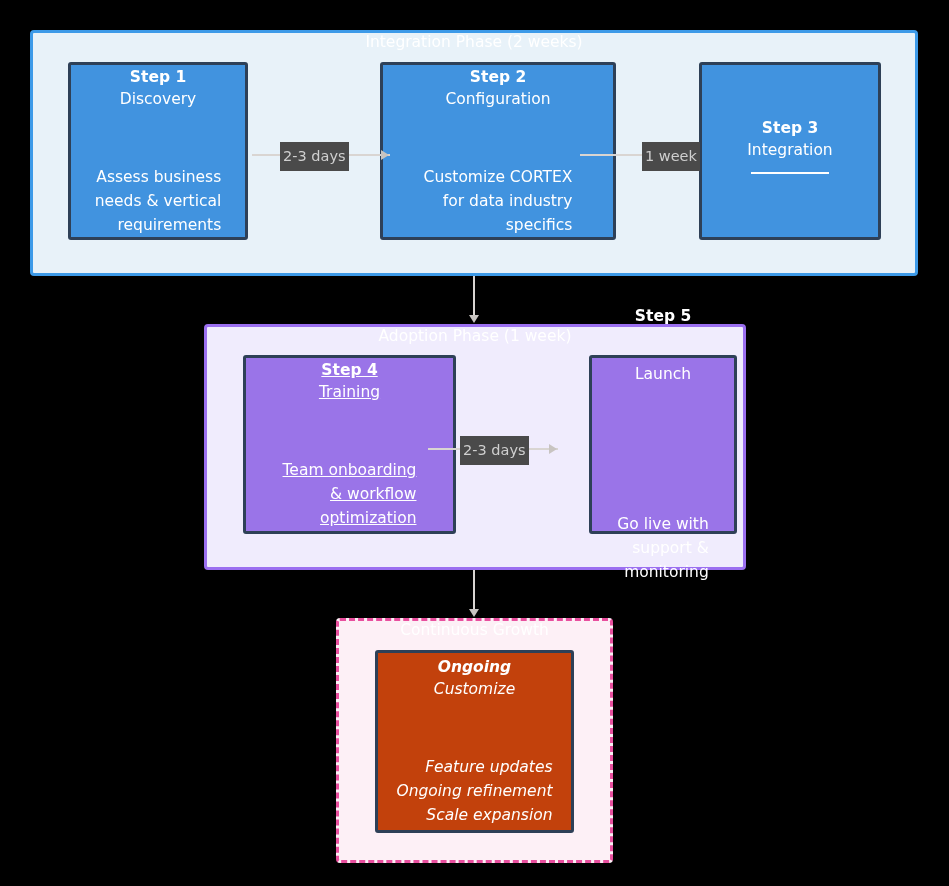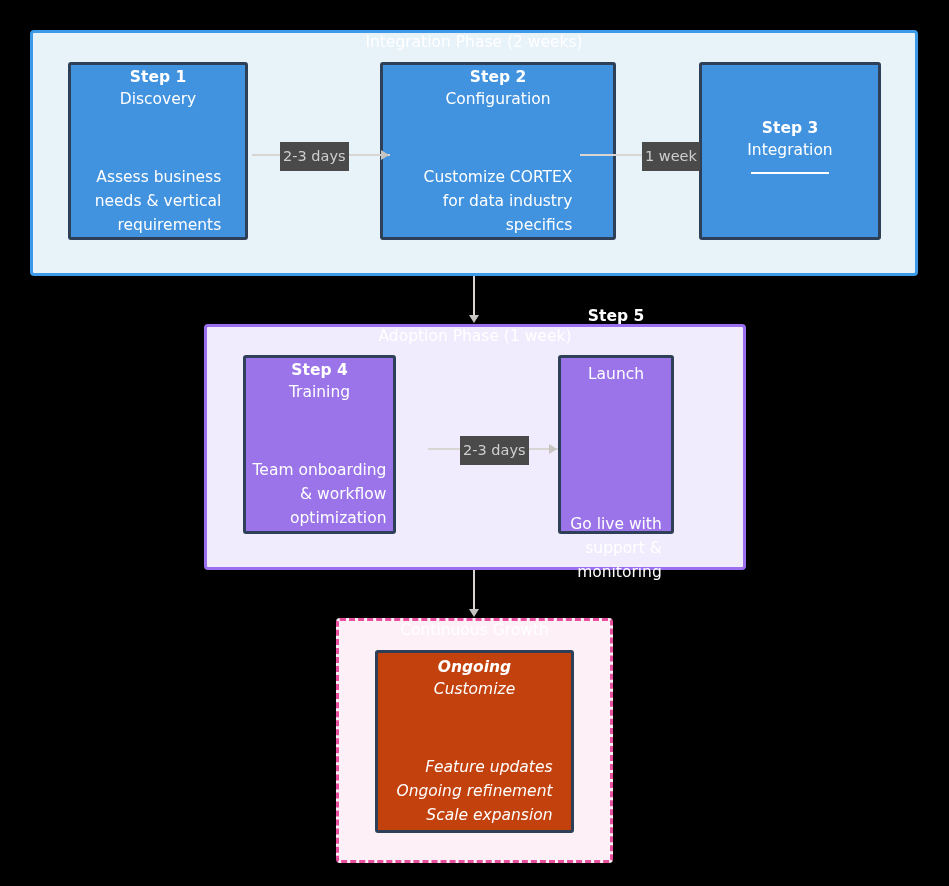--- a/index.html
+++ b/index.html
@@ -100,22 +100,22 @@
   }
   .node .n-desc div { white-space: nowrap; }
 
   .blue   { background: #4193df; }
   .purple { background: #9a74e8; }
   .pink   { background: #c2410c; font-style: italic; }
 
   #node-step1 { left: 68px;  top: 62px;  width: 180px; height: 178px; }
   #node-step2 { left: 380px; top: 62px;  width: 236px; height: 178px; }
   #node-step3 { left: 699px; top: 62px;  width: 182px; height: 178px; }
-  #node-step4 { left: 243px; top: 355px; width: 153px; height: 179px; }
-  #node-step5 { left: 558px; top: 355px; width: 116px; height: 179px; gap: 36px; }
+  #node-step4 { left: 243px; top: 355px; width: 213px; height: 179px; text-decoration: underline; }
+  #node-step5 { left: 589px; top: 355px; width: 148px; height: 179px; gap: 36px; }
   #node-ongoing { left: 375px; top: 650px; width: 199px; height: 183px; }
 
   
   .h-edge {
     position: absolute;
     height: 2px;
     background: #d9d5d2;
   }
   .h-arrow {
     position: absolute;

